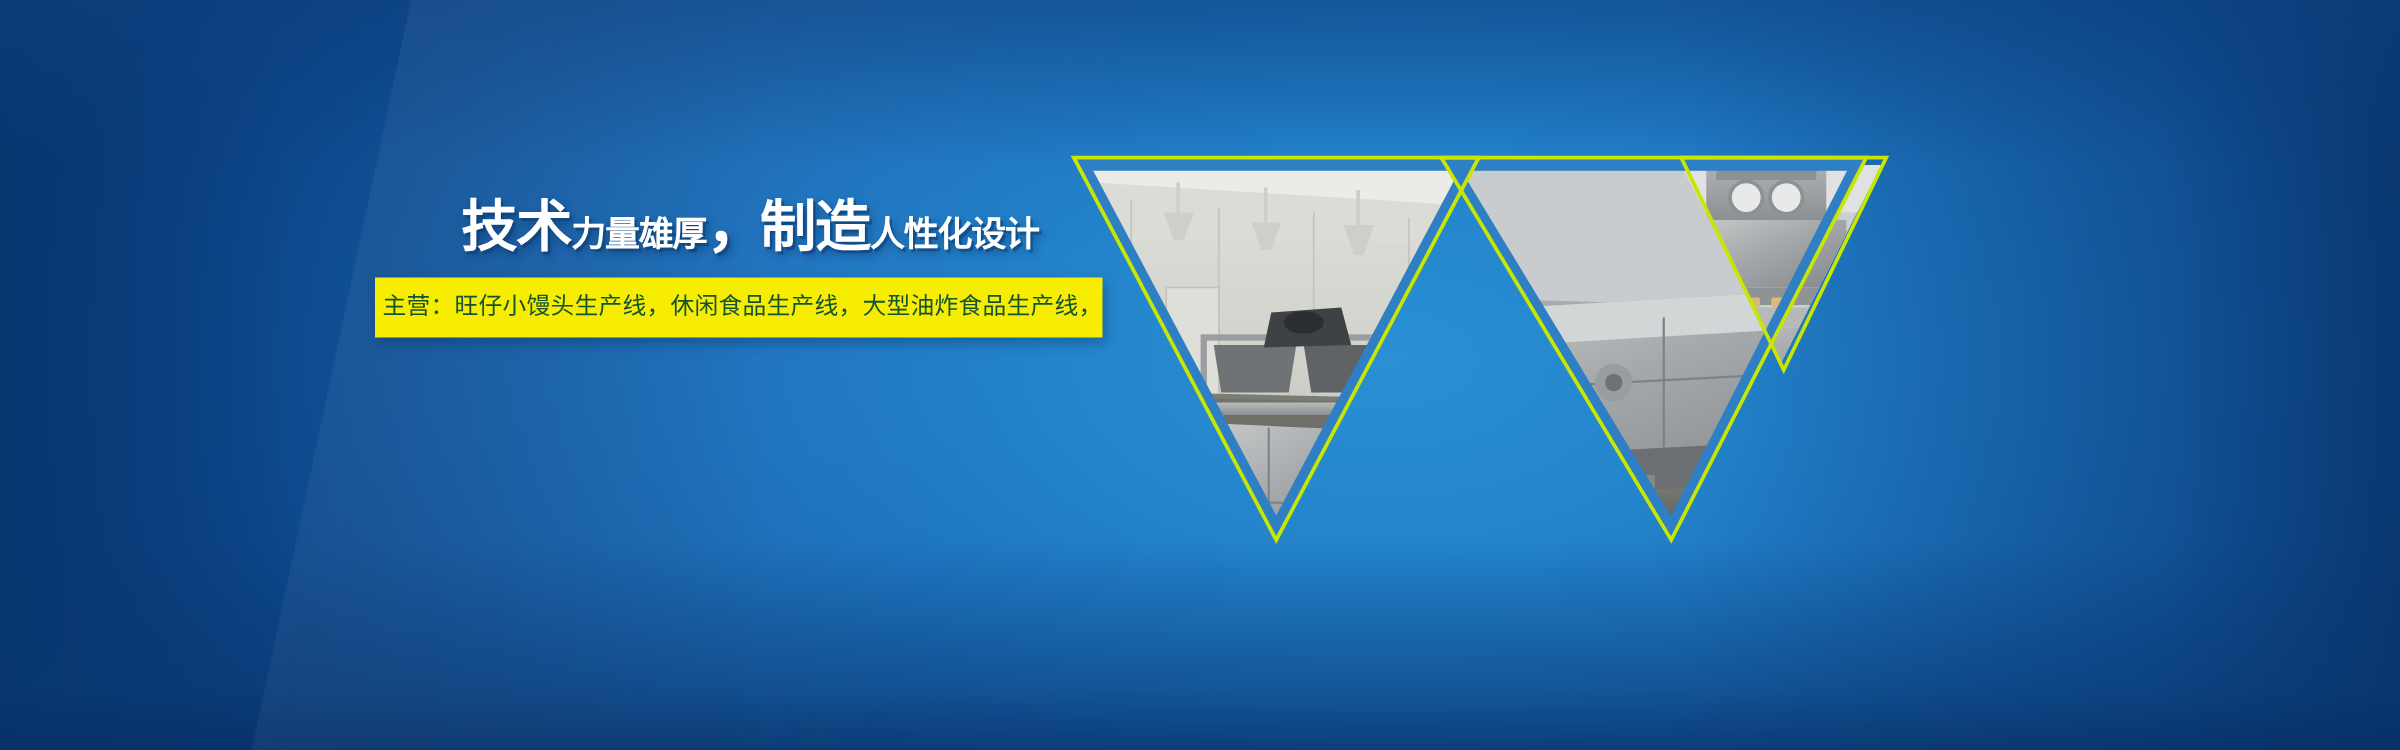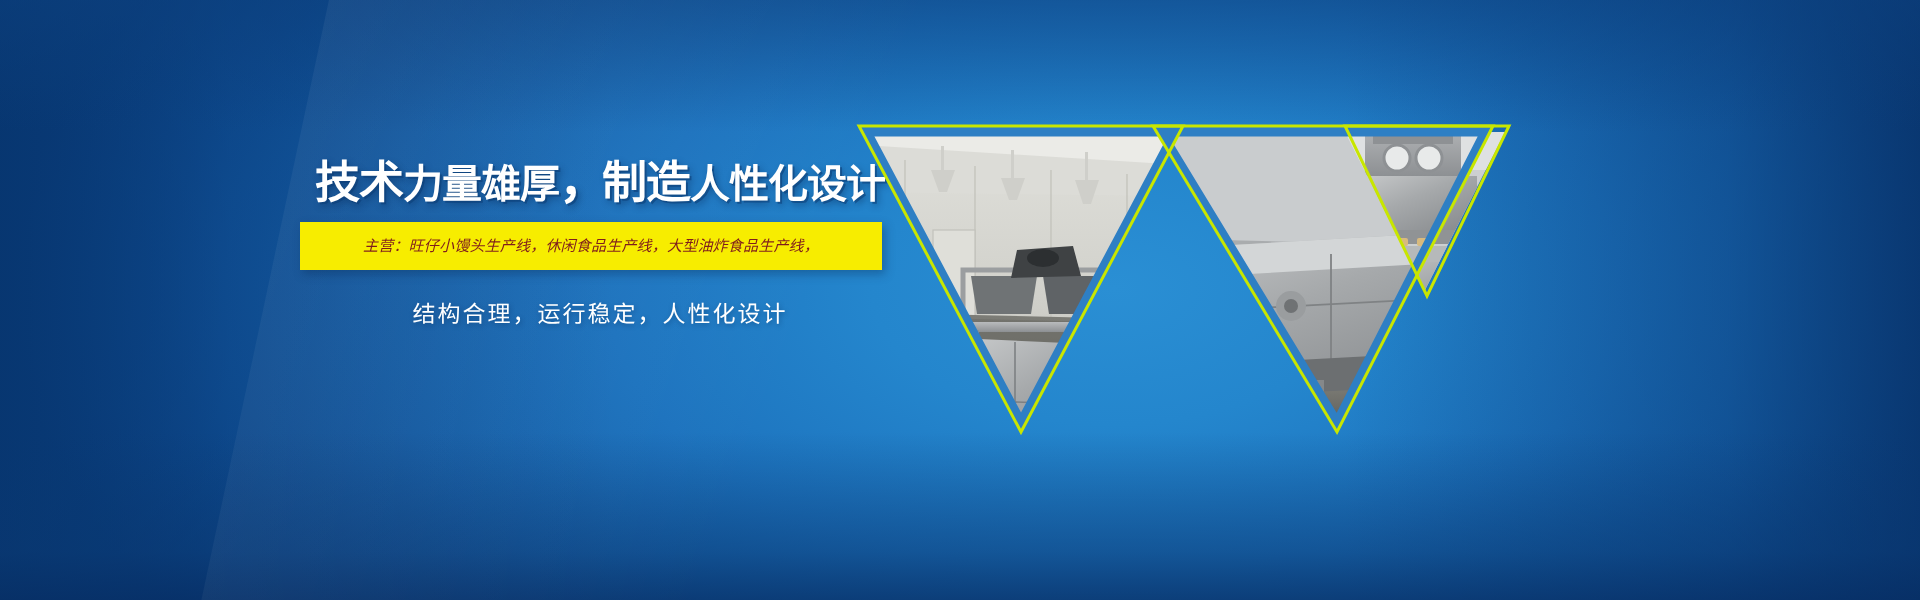--- a/index.html
+++ b/index.html
@@ -74,47 +74,46 @@
     text-shadow:
        2px 2px 0 rgba(11,61,117,.55),
        3px 4px 7px rgba(6,40,84,.45);
   }
   .headline .hl-big {
     font-size: 45px;
     font-weight: 700;
     letter-spacing: -1px;
   }
   .headline .hl-small {
-    font-size: 40px;
+    font-size: 28px;
     font-weight: 700;
     letter-spacing: -1px;
   }
   .headline .hl-comma {
     font-size: 49px;
     letter-spacing: -6px;
   }
 
   
   .yellow-box {
     position: relative;
     margin-top: 10px;
     width: 582px;
     background: #f7ed00;
     padding: 10px 6px 11px 6px;
     box-sizing: border-box;
     box-shadow: 3px 4px 9px rgba(6,38,80,.35);
   }
   .yellow-box p {
     margin: 0;
-    color: #7f1d1d;
-    font-size: 15px;
+    color: #14532d;
+    font-size: 19px;
     line-height: 27px;
     letter-spacing: .2px;
     white-space: nowrap;
-    font-style: italic;
   }
 
   
   .slogans {
     margin-top: 26px;
   }
   .slogans p {
     margin: 0 0 12px 0;
     color: #ffffff;
     font-size: 23px;
@@ -151,21 +150,20 @@
 
   <div class="text-block">
 
     <h1 class="headline"><span class="hl-big">技术</span><span class="hl-small">力量雄厚</span><span class="hl-comma">，</span><span class="hl-big">制造</span><span class="hl-small">人性化设计</span></h1>
 
     <div class="yellow-box">
       <p>主营：旺仔小馒头生产线，休闲食品生产线，大型油炸食品生产线，</p>
     </div>
 
     <div class="slogans">
-      <p>结构合理，运行稳定，人性化设计</p>
     </div>
 
   </div>
 
   <div class="art">
     <svg viewBox="0 0 680 340" xmlns="http://www.w3.org/2000/svg" aria-hidden="true">
       <defs>
 
         <clipPath id="triA">
           <polygon points="22,32 330,32 176,322"></polygon>

